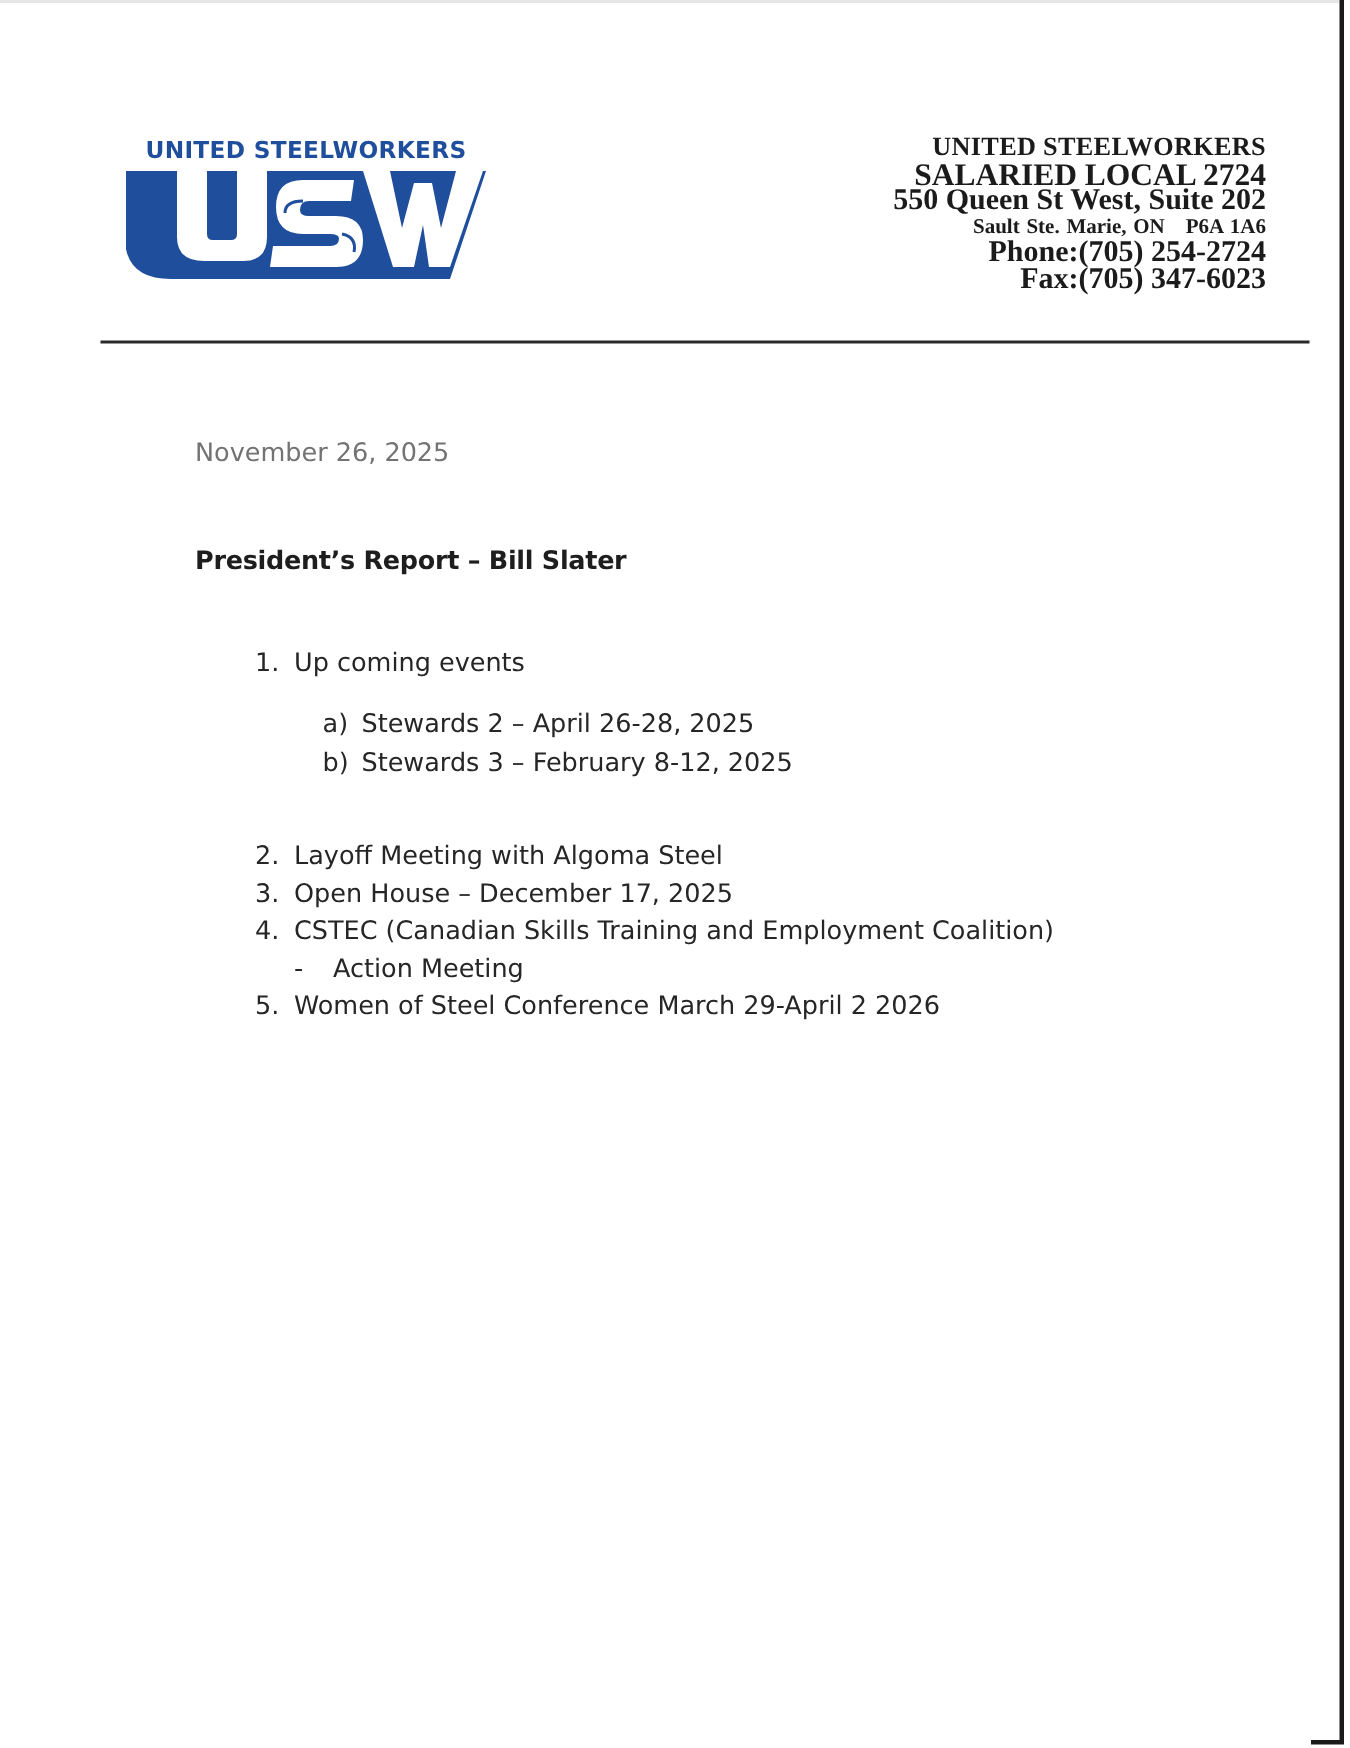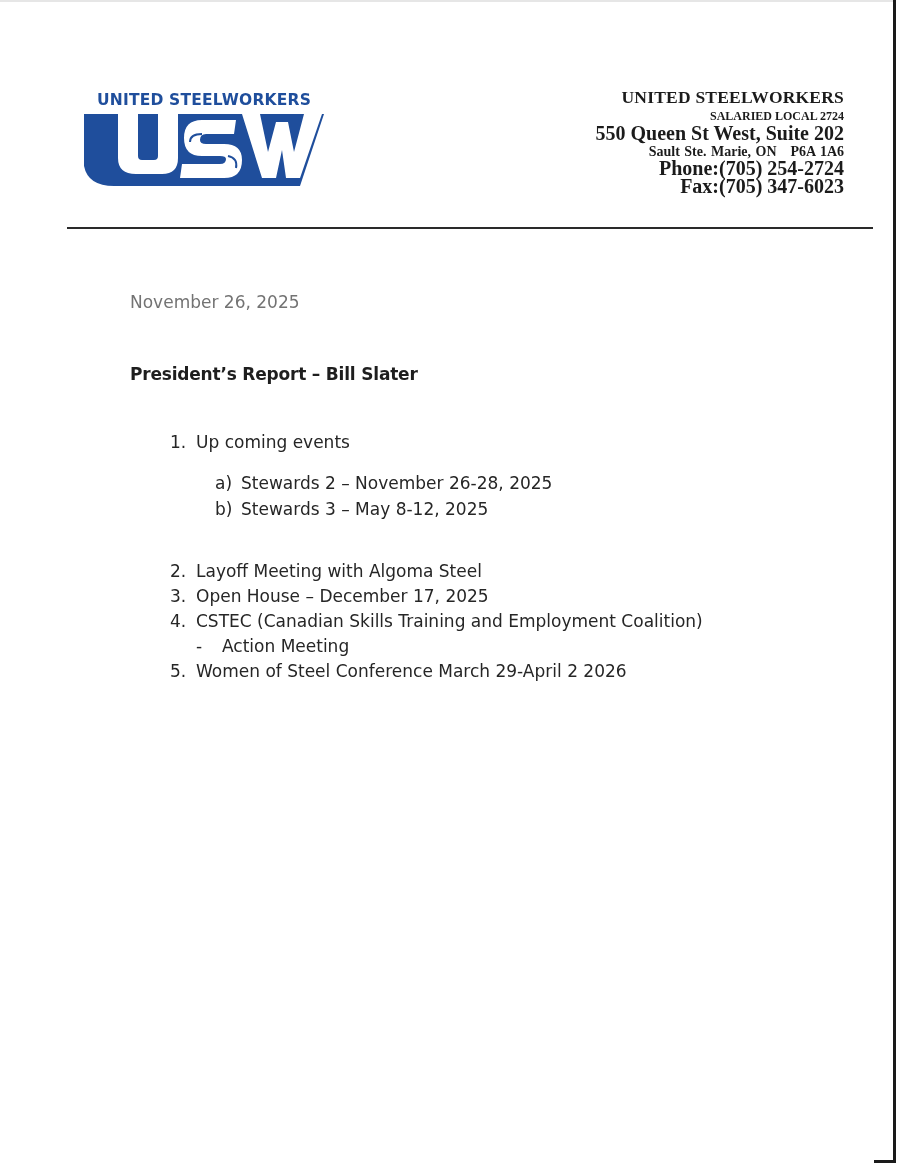--- a/index.html
+++ b/index.html
@@ -14,21 +14,21 @@
     .logo { position: absolute; left: 84px; top: 88px; width: 240px; height: 122px; }
     .logo-top { position: absolute; left: 10px; top: 3px; width: 220px; text-align: center;
       font-family: "DejaVu Sans", sans-serif; font-weight: bold; font-size: 15.5px; color: #1f4e9c; letter-spacing: 0.2px; }
     .logo-bottom { position: absolute; left: 0; top: 99px; width: 240px; text-align: center;
       font-family: "DejaVu Sans", sans-serif; font-weight: bold; font-size: 16px; color: #1f4e9c; letter-spacing: 0.3px; }
     .logo-mark { position: absolute; left: 0; top: 24px; width: 240px; height: 74px; }
 
     .letterhead { position: absolute; right: 56px; top: 87px; text-align: right;
       font-family: "Liberation Serif", serif; font-weight: bold; color: #1b1b1b; }
     .letterhead .l1 { font-size: 17.5px; line-height: 20px; letter-spacing: 0.2px; }
-    .letterhead .l2 { font-size: 12px; line-height: 18px; }
+    .letterhead .l2 { font-size: 21px; line-height: 18px; }
     .letterhead .l3 { font-size: 20px; line-height: 17.5px; }
     .letterhead .l4 { font-size: 14px; line-height: 17.5px; word-spacing: 1px; }
     .letterhead .pc { margin-left: 14px; }
 
     .header-rule { position: absolute; left: 67px; top: 227px; width: 806px; height: 2px; background: #2a2a2a; }
 
     .doc-date { position: absolute; left: 130px; top: 292px; font-family: "DejaVu Sans", sans-serif; font-size: 17px; color: #737373; }
     .doc-title { position: absolute; left: 130px; top: 364px; font-family: "DejaVu Sans", sans-serif; font-weight: bold; font-size: 17px; color: #1e1e1e; letter-spacing: -0.2px; }
 
     .list { position: absolute; left: 0; top: 0; font-family: "DejaVu Sans", sans-serif; font-size: 17px; color: #262626; }
@@ -75,24 +75,24 @@
 <div class="header-rule"></div>
 
 <div class="doc-date">November 26, 2025</div>
 <div class="doc-title">President’s Report – Bill Slater</div>
 
 <div class="list">
   <div class="row" style="left:170px; top:432px;">
     <span class="num">1.</span><span>Up coming events</span>
   </div>
   <div class="row" style="left:215px; top:473px;">
-    <span class="sub-letter">a)</span><span>Stewards 2 – November 26-28, 2025</span>
+    <span class="sub-letter">a)</span><span>Stewards 2 – April 26-28, 2025</span>
   </div>
   <div class="row" style="left:215px; top:499px;">
-    <span class="sub-letter">b)</span><span>Stewards 3 – May 8-12, 2025</span>
+    <span class="sub-letter">b)</span><span>Stewards 3 – February 8-12, 2025</span>
   </div>
   <div class="row" style="left:170px; top:561px;">
     <span class="num">2.</span><span>Layoff Meeting with Algoma Steel</span>
   </div>
   <div class="row" style="left:170px; top:586px;">
     <span class="num">3.</span><span>Open House – December 17, 2025</span>
   </div>
   <div class="row" style="left:170px; top:611px;">
     <span class="num">4.</span><span>CSTEC (Canadian Skills Training and Employment Coalition)</span>
   </div>

